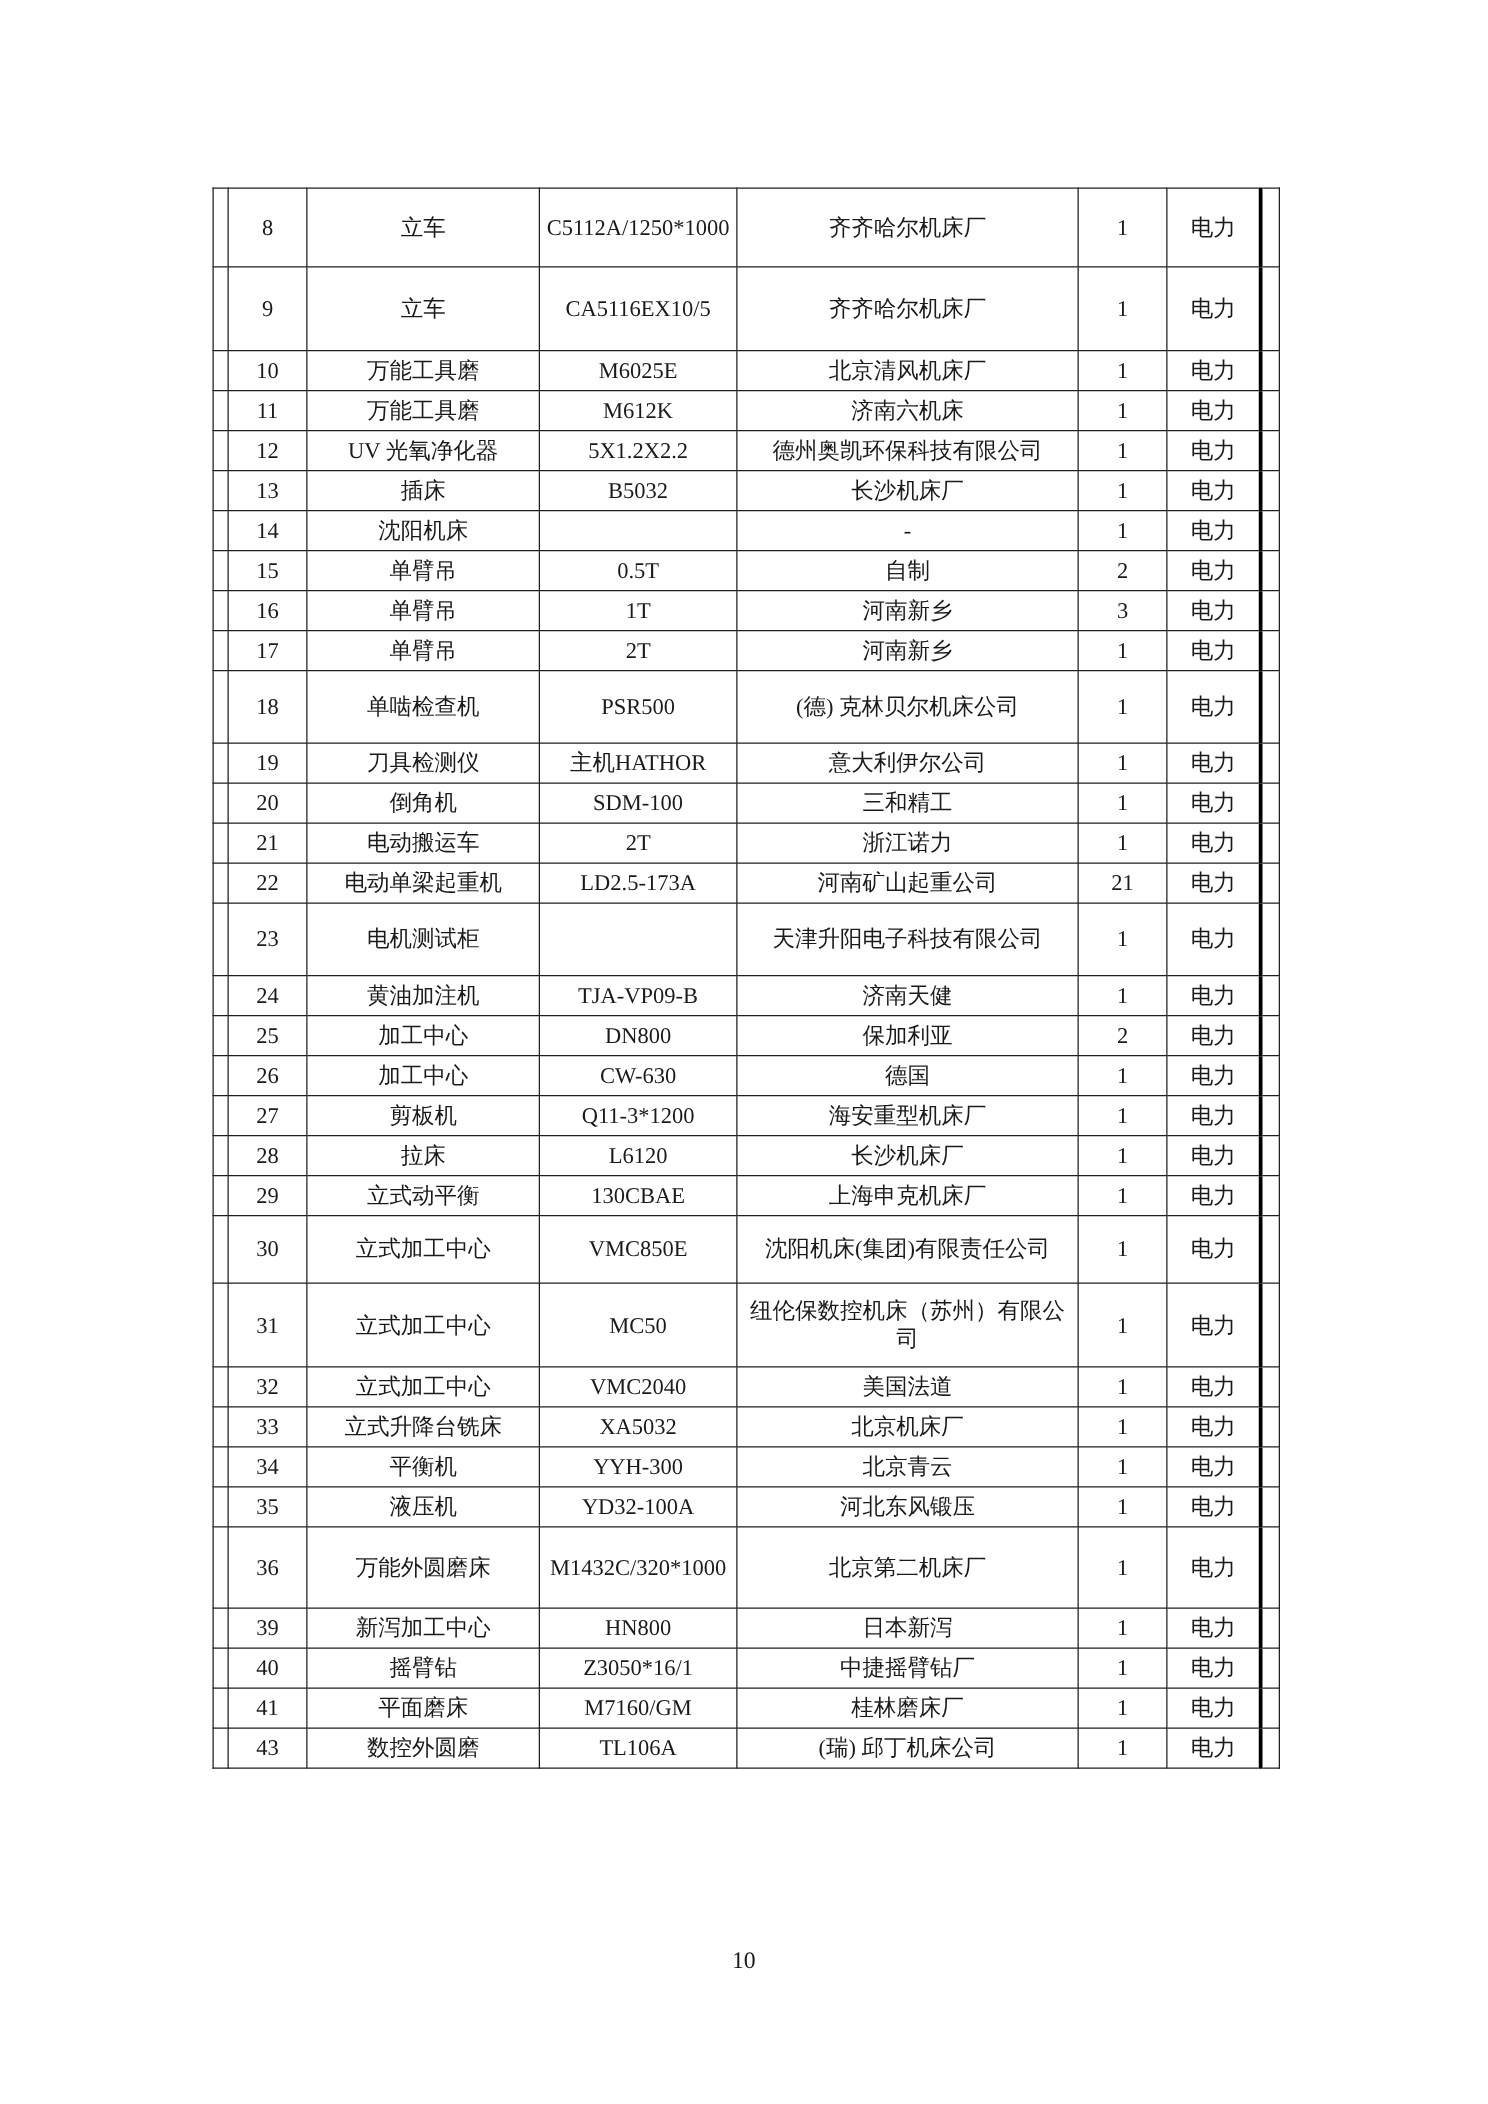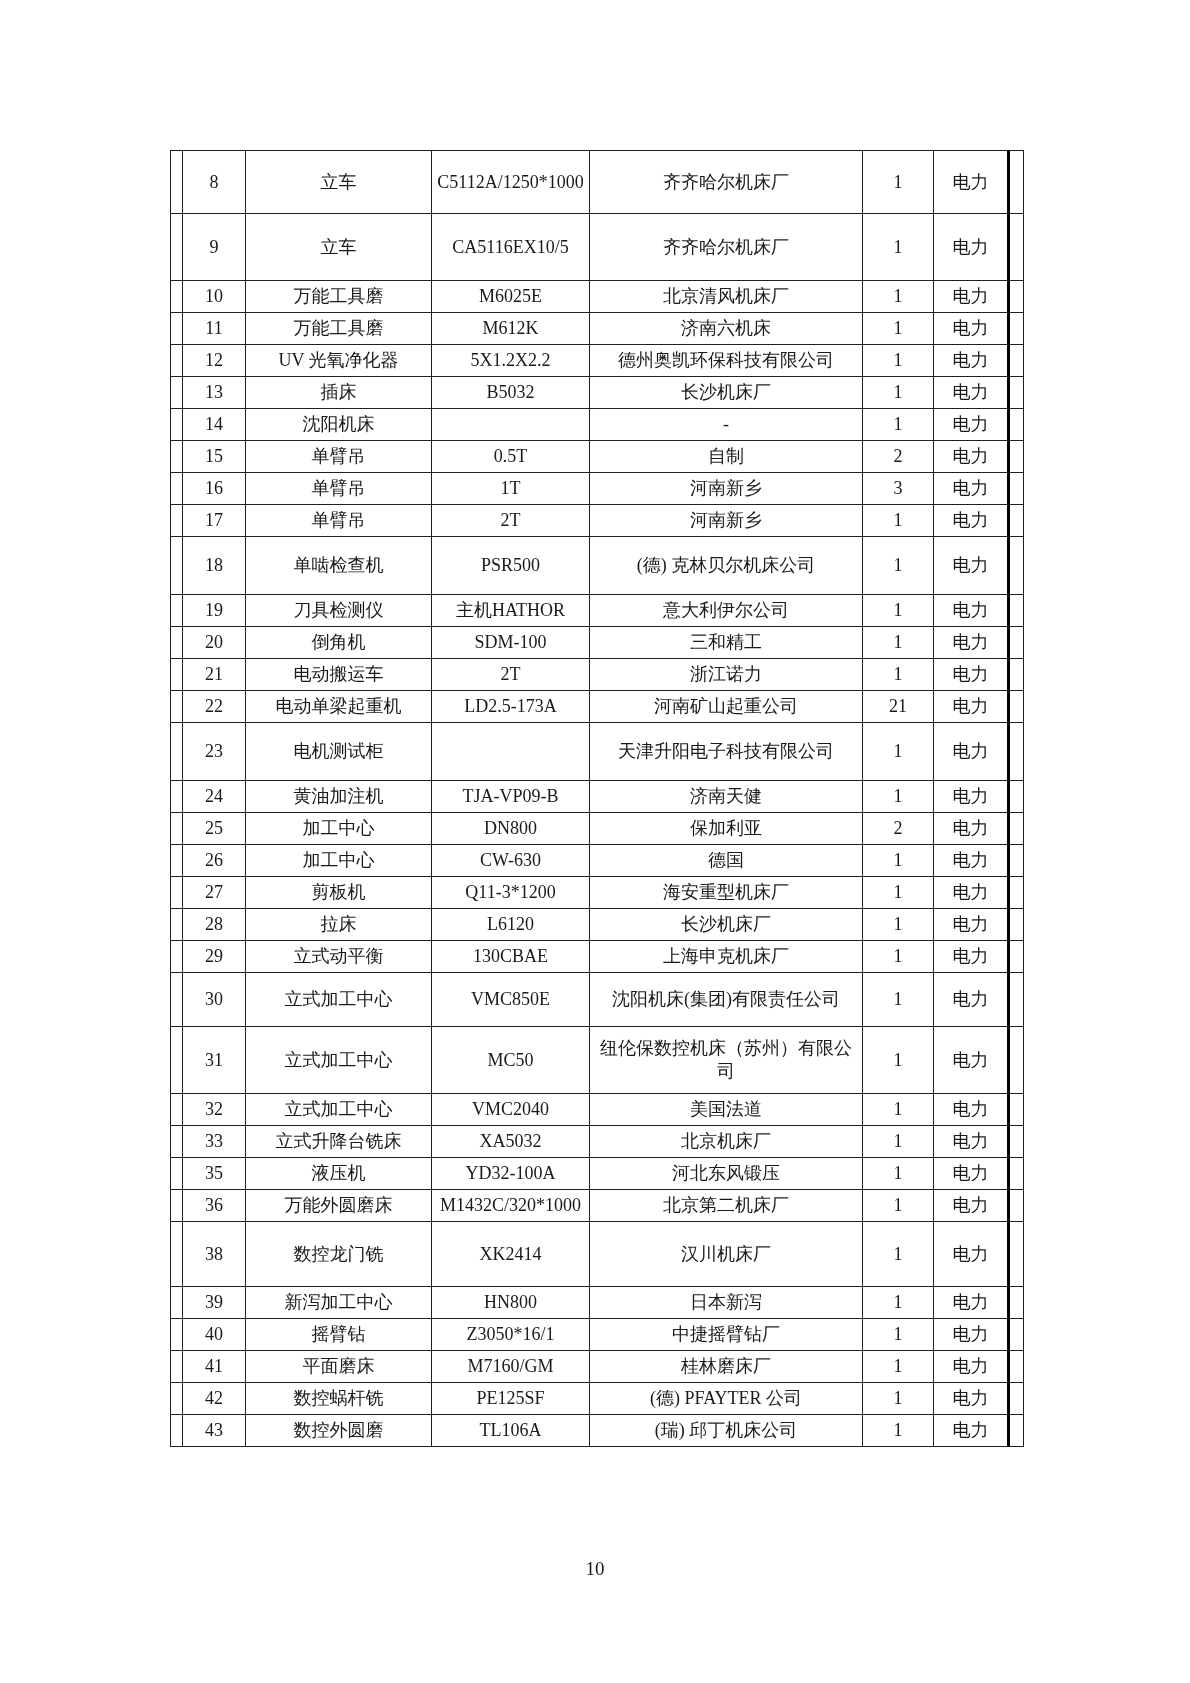--- a/index.html
+++ b/index.html
@@ -337,50 +337,50 @@
           <td class="c-no">33</td>
           <td class="c-name">立式升降台铣床</td>
           <td class="c-model">XA5032</td>
           <td class="c-maker">北京机床厂</td>
           <td class="c-qty">1</td>
           <td class="c-power">电力</td>
           <td class="c-spacer-r"></td>
         </tr>
         <tr>
           <td class="c-spacer-l"></td>
+          <td class="c-no">34</td>
+          <td class="c-name">平衡机</td>
+          <td class="c-model">YYH-300</td>
+          <td class="c-maker">北京青云</td>
+          <td class="c-qty">1</td>
+          <td class="c-power">电力</td>
+          <td class="c-spacer-r"></td>
+        </tr>
+        <tr>
+          <td class="c-spacer-l"></td>
           <td class="c-no">35</td>
           <td class="c-name">液压机</td>
           <td class="c-model">YD32-100A</td>
           <td class="c-maker">河北东风锻压</td>
           <td class="c-qty">1</td>
           <td class="c-power">电力</td>
           <td class="c-spacer-r"></td>
         </tr>
         <tr>
           <td class="c-spacer-l"></td>
           <td class="c-no">36</td>
           <td class="c-name">万能外圆磨床</td>
           <td class="c-model">M1432C/320*1000</td>
           <td class="c-maker">北京第二机床厂</td>
           <td class="c-qty">1</td>
           <td class="c-power">电力</td>
           <td class="c-spacer-r"></td>
         </tr>
         <tr>
           <td class="c-spacer-l"></td>
-          <td class="c-no">38</td>
-          <td class="c-name">数控龙门铣</td>
-          <td class="c-model">XK2414</td>
-          <td class="c-maker">汉川机床厂</td>
-          <td class="c-qty">1</td>
-          <td class="c-power">电力</td>
-          <td class="c-spacer-r"></td>
-        </tr>
-        <tr>
-          <td class="c-spacer-l"></td>
           <td class="c-no">39</td>
           <td class="c-name">新泻加工中心</td>
           <td class="c-model">HN800</td>
           <td class="c-maker">日本新泻</td>
           <td class="c-qty">1</td>
           <td class="c-power">电力</td>
           <td class="c-spacer-r"></td>
         </tr>
         <tr>
           <td class="c-spacer-l"></td>
@@ -391,30 +391,20 @@
           <td class="c-qty">1</td>
           <td class="c-power">电力</td>
           <td class="c-spacer-r"></td>
         </tr>
         <tr>
           <td class="c-spacer-l"></td>
           <td class="c-no">41</td>
           <td class="c-name">平面磨床</td>
           <td class="c-model">M7160/GM</td>
           <td class="c-maker">桂林磨床厂</td>
-          <td class="c-qty">1</td>
-          <td class="c-power">电力</td>
-          <td class="c-spacer-r"></td>
-        </tr>
-        <tr>
-          <td class="c-spacer-l"></td>
-          <td class="c-no">42</td>
-          <td class="c-name">数控蜗杆铣</td>
-          <td class="c-model">PE125SF</td>
-          <td class="c-maker">(德)  PFAYTER 公司</td>
           <td class="c-qty">1</td>
           <td class="c-power">电力</td>
           <td class="c-spacer-r"></td>
         </tr>
         <tr>
           <td class="c-spacer-l"></td>
           <td class="c-no">43</td>
           <td class="c-name">数控外圆磨</td>
           <td class="c-model">TL106A</td>
           <td class="c-maker">(瑞)  邱丁机床公司</td>

